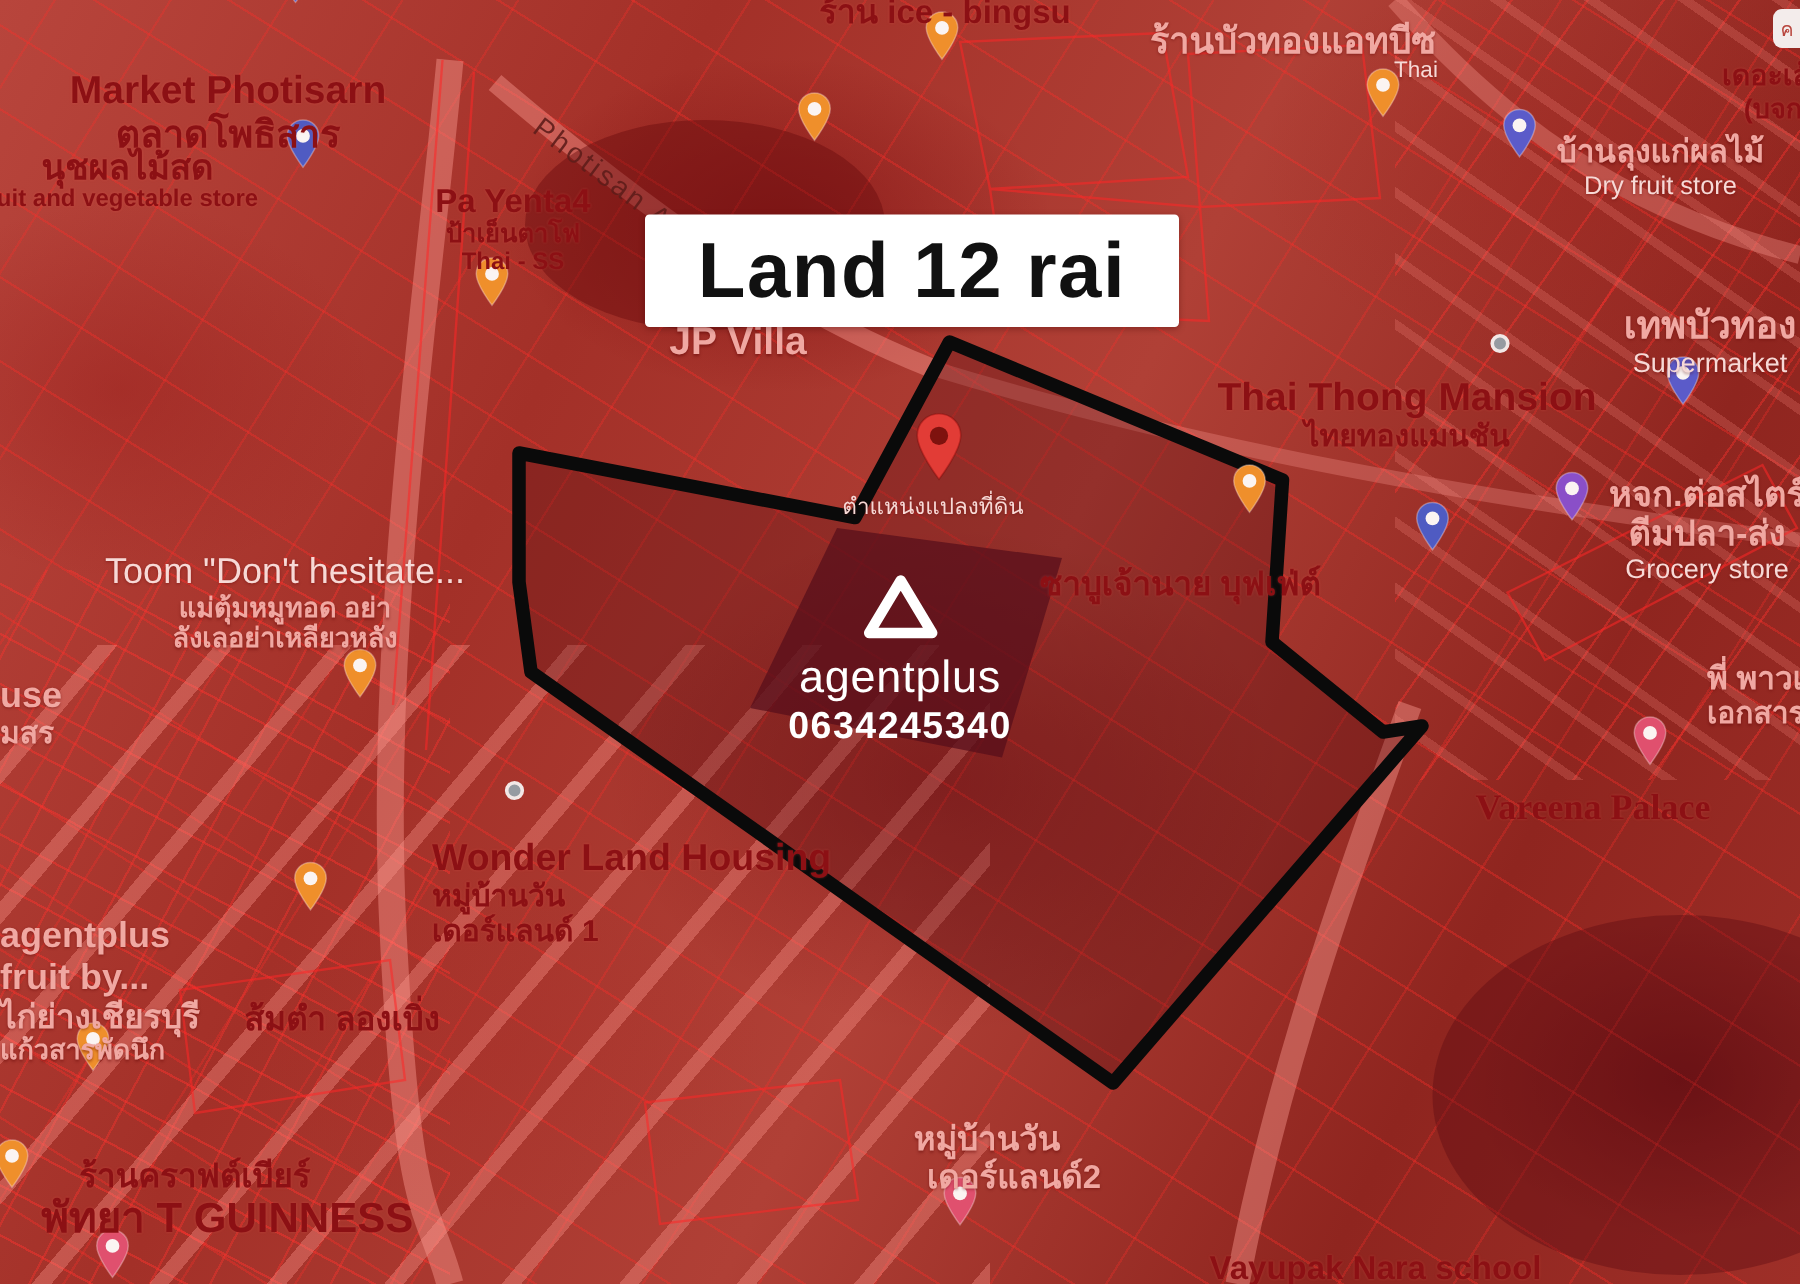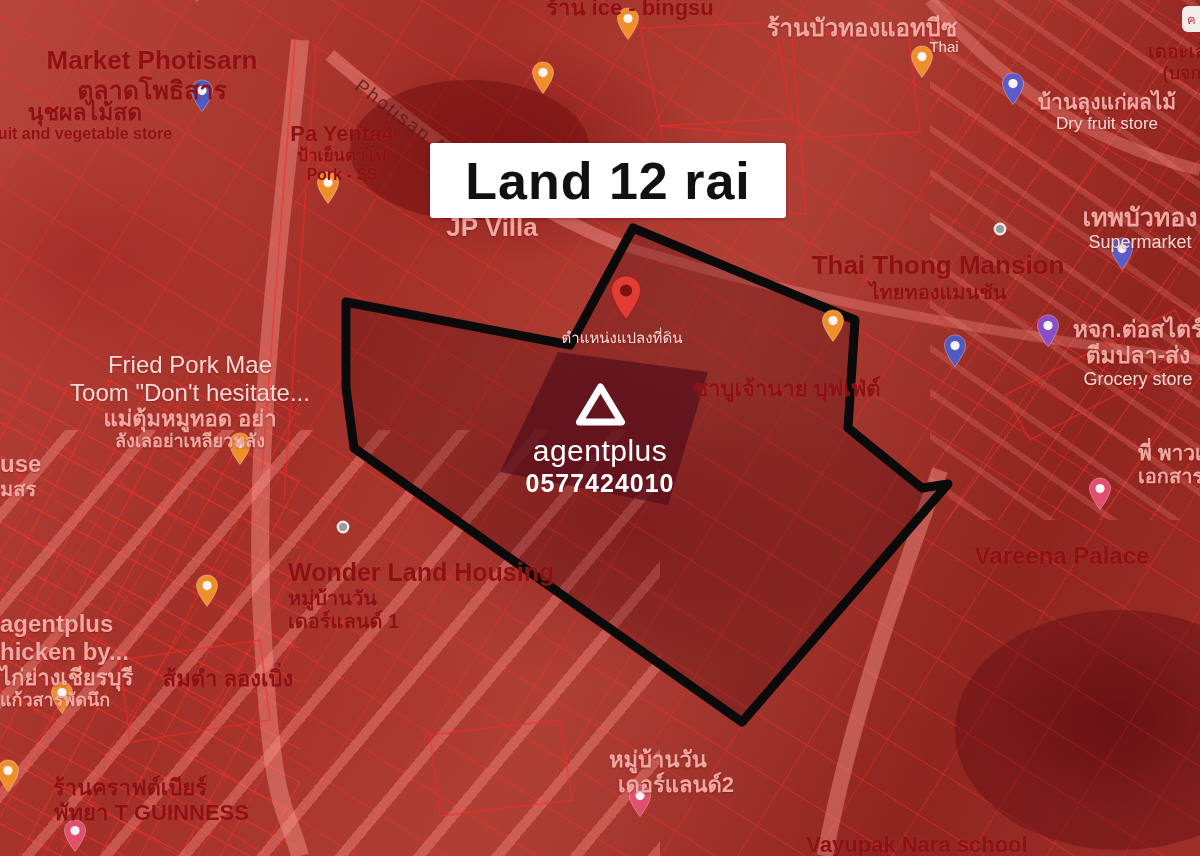--- a/index.html
+++ b/index.html
@@ -217,21 +217,21 @@
         <div class="line style-dark" style="font-size: 19px;">เดอะเล้ง</div>
         <div class="line style-dark" style="font-size: 18px;">(บจก</div>
       </div>
       <div class="place center" style="left: 1107px; top: 112px;">
         <div class="line style-light" style="font-size: 21px;">บ้านลุงแก่ผลไม้</div>
         <div class="line style-white" style="font-size: 17px;">Dry fruit store</div>
       </div>
       <div class="place center" style="left: 342px; top: 153px;">
         <div class="line style-dark" style="font-size: 22px;">Pa Yenta4</div>
         <div class="line style-dark" style="font-size: 17px;">ป้าเย็นตาโฟ</div>
-        <div class="line style-dark" style="font-size: 16px;">Pork - SS</div>
+        <div class="line style-dark" style="font-size: 16px;">Thai - SS</div>
       </div>
       <div class="place center" style="left: 416px; top: 128px; transform: translate(-50%, -50%) rotate(37deg);">
         <div class="line style-street" style="font-size: 19px;">Photisan Alley</div>
       </div>
       <div class="place center" style="left: 492px; top: 228px;">
         <div class="line style-light" style="font-size: 26px;">JP Villa</div>
       </div>
       <div class="place center" style="left: 938px; top: 277px;">
         <div class="line style-dark" style="font-size: 26px;">Thai Thong Mansion</div>
         <div class="line style-dark" style="font-size: 20px;">ไทยทองแมนชัน</div>
@@ -239,23 +239,22 @@
       <div class="place center" style="left: 1140px; top: 228px;">
         <div class="line style-light" style="font-size: 25px;">เทพบัวทอง</div>
         <div class="line style-white" style="font-size: 18px;">Supermarket</div>
       </div>
       <div class="place center" style="left: 1138px; top: 353px;">
         <div class="line style-light" style="font-size: 23px;">หจก.ต่อสไตร์</div>
         <div class="line style-light" style="font-size: 23px;">ตีมปลา-ส่ง</div>
         <div class="line style-white" style="font-size: 18px;">Grocery store</div>
       </div>
       <div class="place center" style="left: 190px; top: 402px;">
-        <div class="line style-white" style="font-size: 24px;">Fried Pork Mae</div>
         <div class="line style-white" style="font-size: 24px;">Toom "Don't hesitate...</div>
-        <div class="line style-light" style="font-size: 22px; text-align: center;">แม่ตุ้มหมูทอด อย่า</div>
+        <div class="line style-light" style="font-size: 18px; text-align: center;">แม่ตุ้มหมูทอด อย่า</div>
         <div class="line style-light" style="font-size: 18px;">ลังเลอย่าเหลียวหลัง</div>
       </div>
       <div class="place center" style="left: 787px; top: 389px;">
         <div class="line style-dark" style="font-size: 22px;">ซาบูเจ้านาย บุฟเฟ่ต์</div>
       </div>
       <div class="place center" style="left: 622px; top: 338px;">
         <div class="line style-white" style="font-size: 15px;">ตำแหน่งแปลงที่ดิน</div>
       </div>
       <div class="place left" style="left: 0px; top: 450px;">
         <div class="line style-light" style="font-size: 24px;">use</div>
@@ -264,48 +263,48 @@
       <div class="place left" style="left: 288px; top: 558px;">
         <div class="line style-dark" style="font-size: 25px;">Wonder Land Housing</div>
         <div class="line style-dark" style="font-size: 20px;">หมู่บ้านวัน</div>
         <div class="line style-dark" style="font-size: 20px;">เดอร์แลนด์ 1</div>
       </div>
       <div class="place center" style="left: 228px; top: 679px;">
         <div class="line style-dark" style="font-size: 22px;">ส้มตำ ลองเบิ่ง</div>
       </div>
       <div class="place left" style="left: 0px; top: 610px;">
         <div class="line style-light" style="font-size: 24px;">agentplus</div>
-        <div class="line style-light" style="font-size: 24px;">hicken by...</div>
+        <div class="line style-light" style="font-size: 24px;">fruit by...</div>
         <div class="line style-light" style="font-size: 22px;">ไก่ย่างเชียรบุรี</div>
         <div class="line style-light" style="font-size: 18px;">แก้วสารพัดนึก</div>
       </div>
       <div class="place left" style="left: 1138px; top: 441px;">
         <div class="line style-light" style="font-size: 21px;">พี่ พาวเ</div>
         <div class="line style-light" style="font-size: 20px;">เอกสาร</div>
       </div>
-      <div class="place center" style="left: 1062px; top: 556px;">
+      <div class="place center" style="left: 1062px; top: 540px; font-family: Liberation Serif, serif;">
         <div class="line style-dark" style="font-size: 24px;">Vareena Palace</div>
       </div>
       <div class="place center" style="left: 658px; top: 772px;">
         <div class="line style-light" style="font-size: 22px;">หมู่บ้านวัน</div>
         <div class="line style-light" style="font-size: 22px; margin-left: 36px;">เดอร์แลนด์2</div>
       </div>
       <div class="place center" style="left: 130px; top: 800px;">
         <div class="line style-dark" style="font-size: 22px;">ร้านคราฟต์เบียร์</div>
-        <div class="line style-dark" style="font-size: 22px; margin-left: 43px;">พัทยา T GUINNESS</div>
+        <div class="line style-dark" style="font-size: 28px; margin-left: 43px;">พัทยา T GUINNESS</div>
       </div>
       <div class="place center" style="left: 917px; top: 845px;">
         <div class="line style-dark" style="font-size: 22px;">Vayupak Nara school</div>
       </div>
     </div>
 
   <div class="watermark">
     <svg width="54" height="46" viewBox="0 0 54 46">
       <path d="M27 5 L48 40 L6 40 Z" fill="none" stroke="#ffffff" stroke-width="7" stroke-linejoin="round"></path>
     </svg>
     <div class="brand">agentplus</div>
-    <div class="phone">0577424010</div>
+    <div class="phone">0634245340</div>
   </div>
 
   <div class="title-card">Land 12 rai</div>
 
   <div class="corner-chip">ค</div>
 </div>
 
 </body></html>

